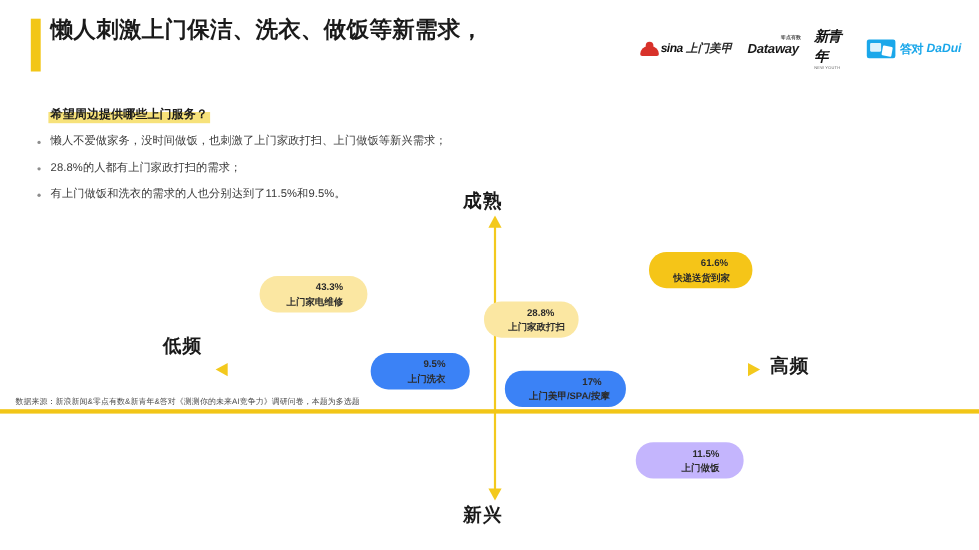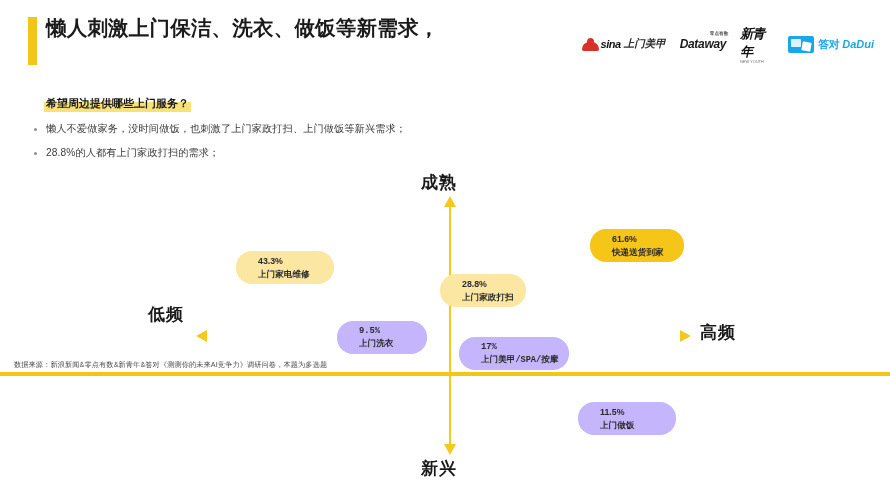--- a/index.html
+++ b/index.html
@@ -100,29 +100,29 @@
     position:absolute;left:196px;top:150px;width:0;height:0;
     border-top:6px solid transparent;border-bottom:6px solid transparent;border-right:11px solid #f3c91d;
   }
   .ax-label{position:absolute;font-size:17px;font-weight:bold;color:#1a1a1a;letter-spacing:1px;}
   .ax-top{left:421px;top:-9px;}
   .ax-bottom{left:421px;top:277px;}
   .ax-left{left:148px;top:123px;}
   .ax-right{left:700px;top:141px;}
 
   .node{
-    position:absolute;border-radius:16px;text-align:left;
+    position:absolute;border-radius:16px;text-align:right;
     font-size:8.6px;line-height:12.6px;color:#2b2b2b;
     padding:4px 22px;box-sizing:border-box;white-space:nowrap;
   }
   .node .pct{display:block;font-weight:bold;font-size:8.8px;}
   .node .nm{display:block;font-weight:bold;}
   .n-gold{background:#f5c518;}
   .n-mid{background:#fbe7a2;}
-  .n-light{background:#c4b5fd;font-family:Liberation Mono, monospace;}
+  .n-light{background:#3b82f6;}
   .n-pale2{background:#c4b5fd;}
 
   
   .node-kuaidi{left:590px;top:49px;width:94px;}
   .node-jiadian{left:236px;top:71px;width:98px;}
   .node-jiazheng{left:440px;top:94px;width:86px;}
   .node-xiyi{left:337px;top:141px;width:90px;}
   .node-meijia{left:459px;top:157px;width:110px;}
   .node-zuofan{left:578px;top:222px;width:98px;}
 
@@ -166,20 +166,21 @@
         <span class="dadui-cn">答对</span>
         <span class="dadui-en">DaDui</span>
       </div>
     </div>
   </div>
 
   <div class="subhead">希望周边提供哪些上门服务？</div>
   <div class="bullets">
     <div class="bullet">懒人不爱做家务，没时间做饭，也刺激了上门家政打扫、上门做饭等新兴需求；</div>
     <div class="bullet">28.8%的人都有上门家政打扫的需求；</div>
+    <div class="bullet">有上门做饭和洗衣的需求的人也分别达到了11.5%和9.5%。</div>
   </div>
 
   <div class="chart">
     <div class="axis-v"></div>
 
     <div class="arrow-up"></div>
     <div class="arrow-down"></div>
     <div class="arrow-right"></div>
     <div class="arrow-left"></div>
 

